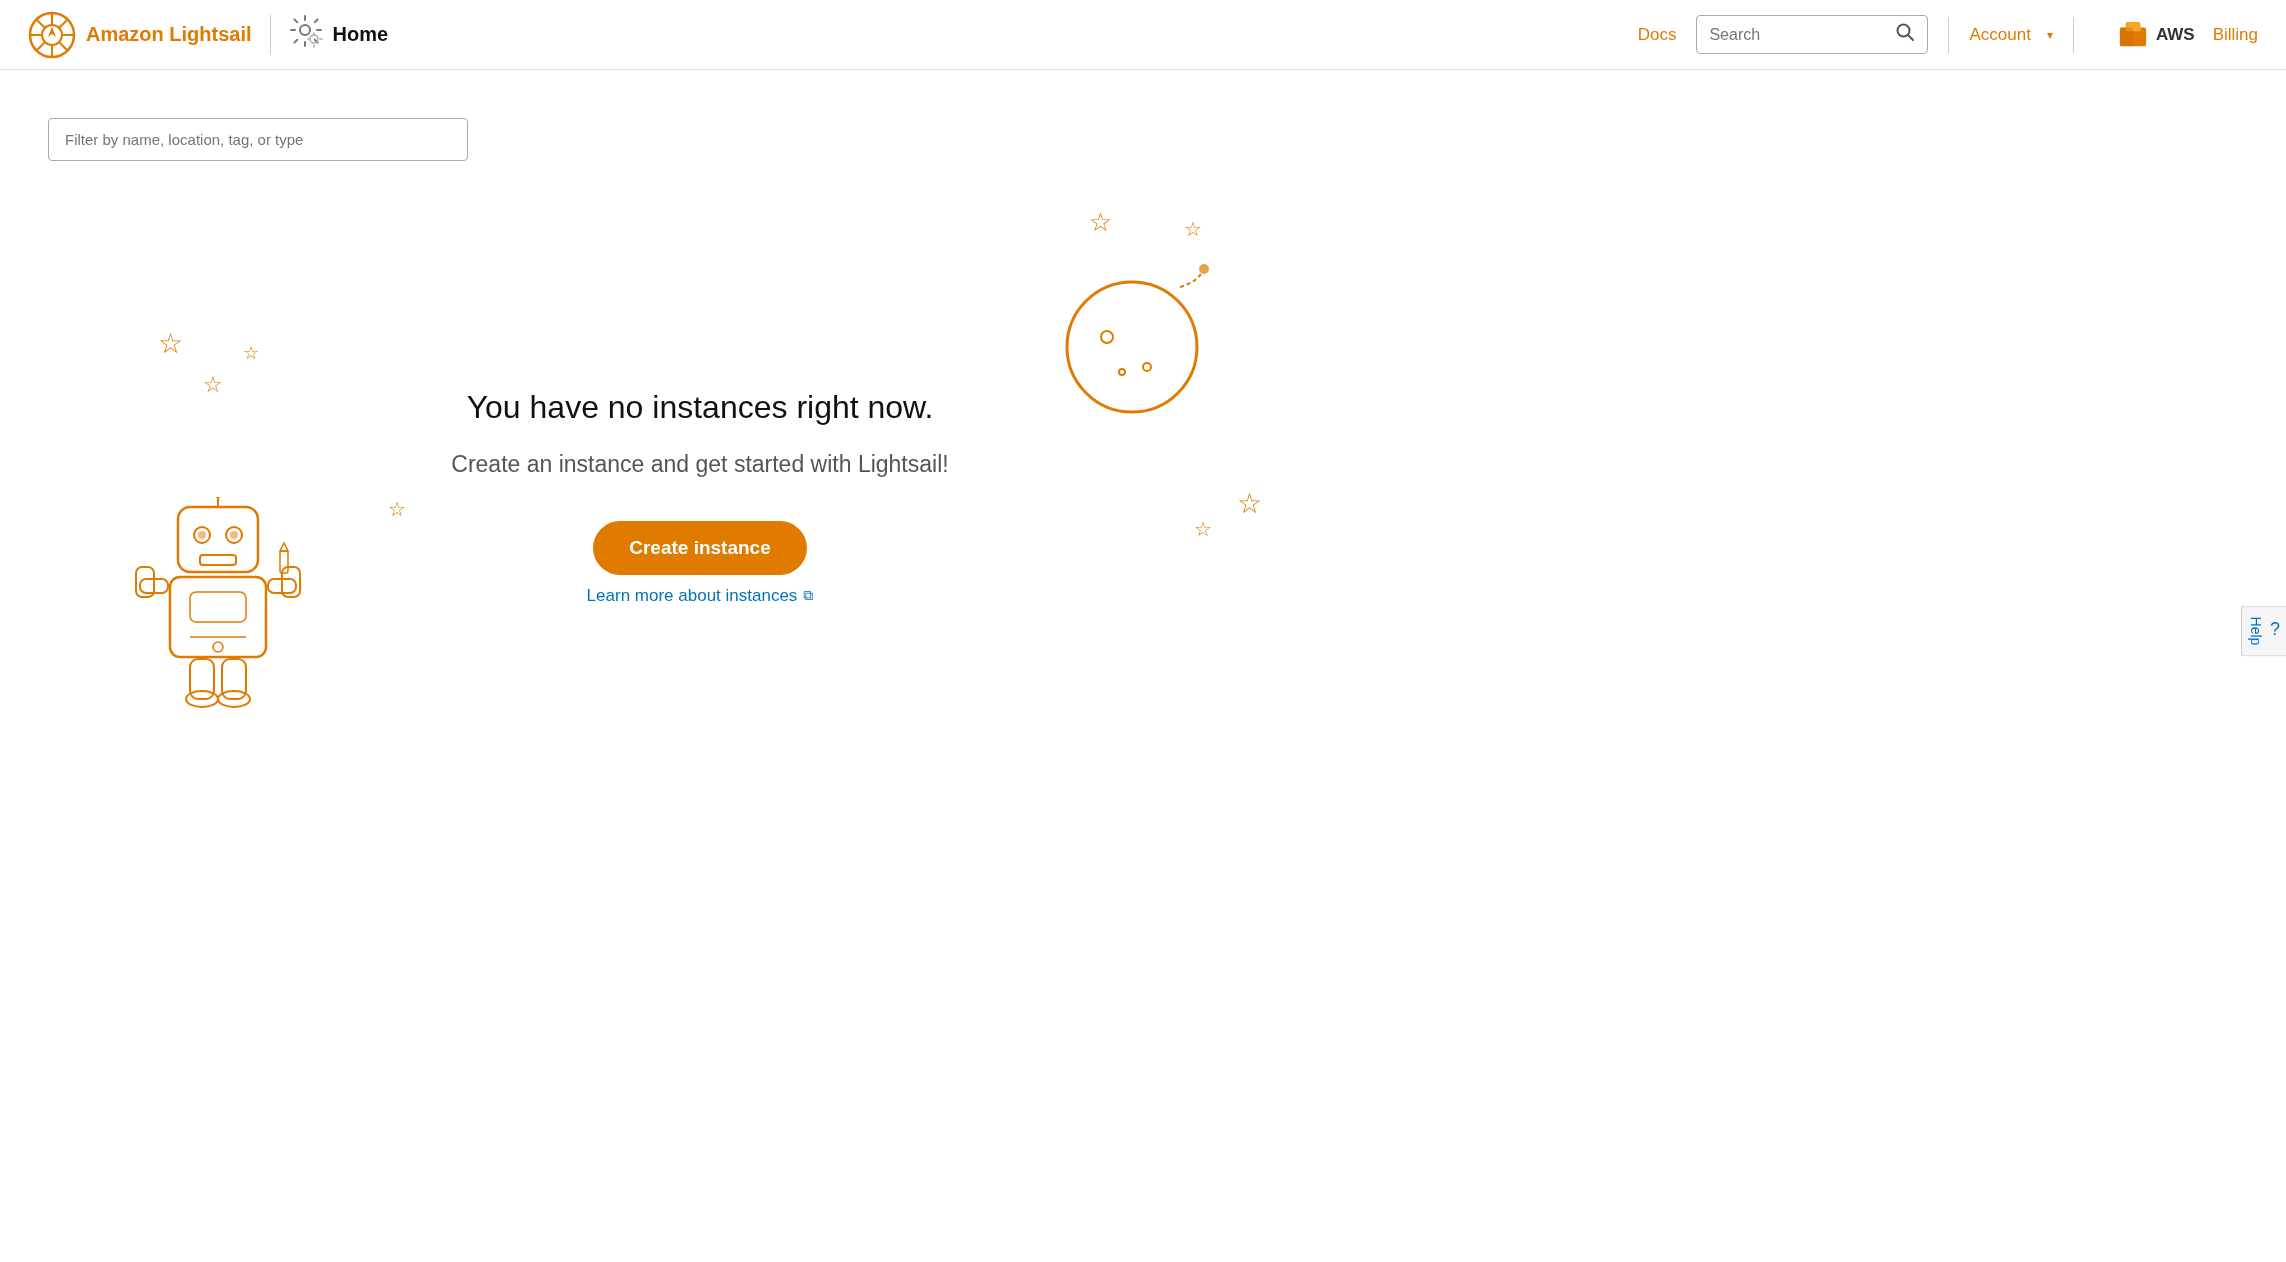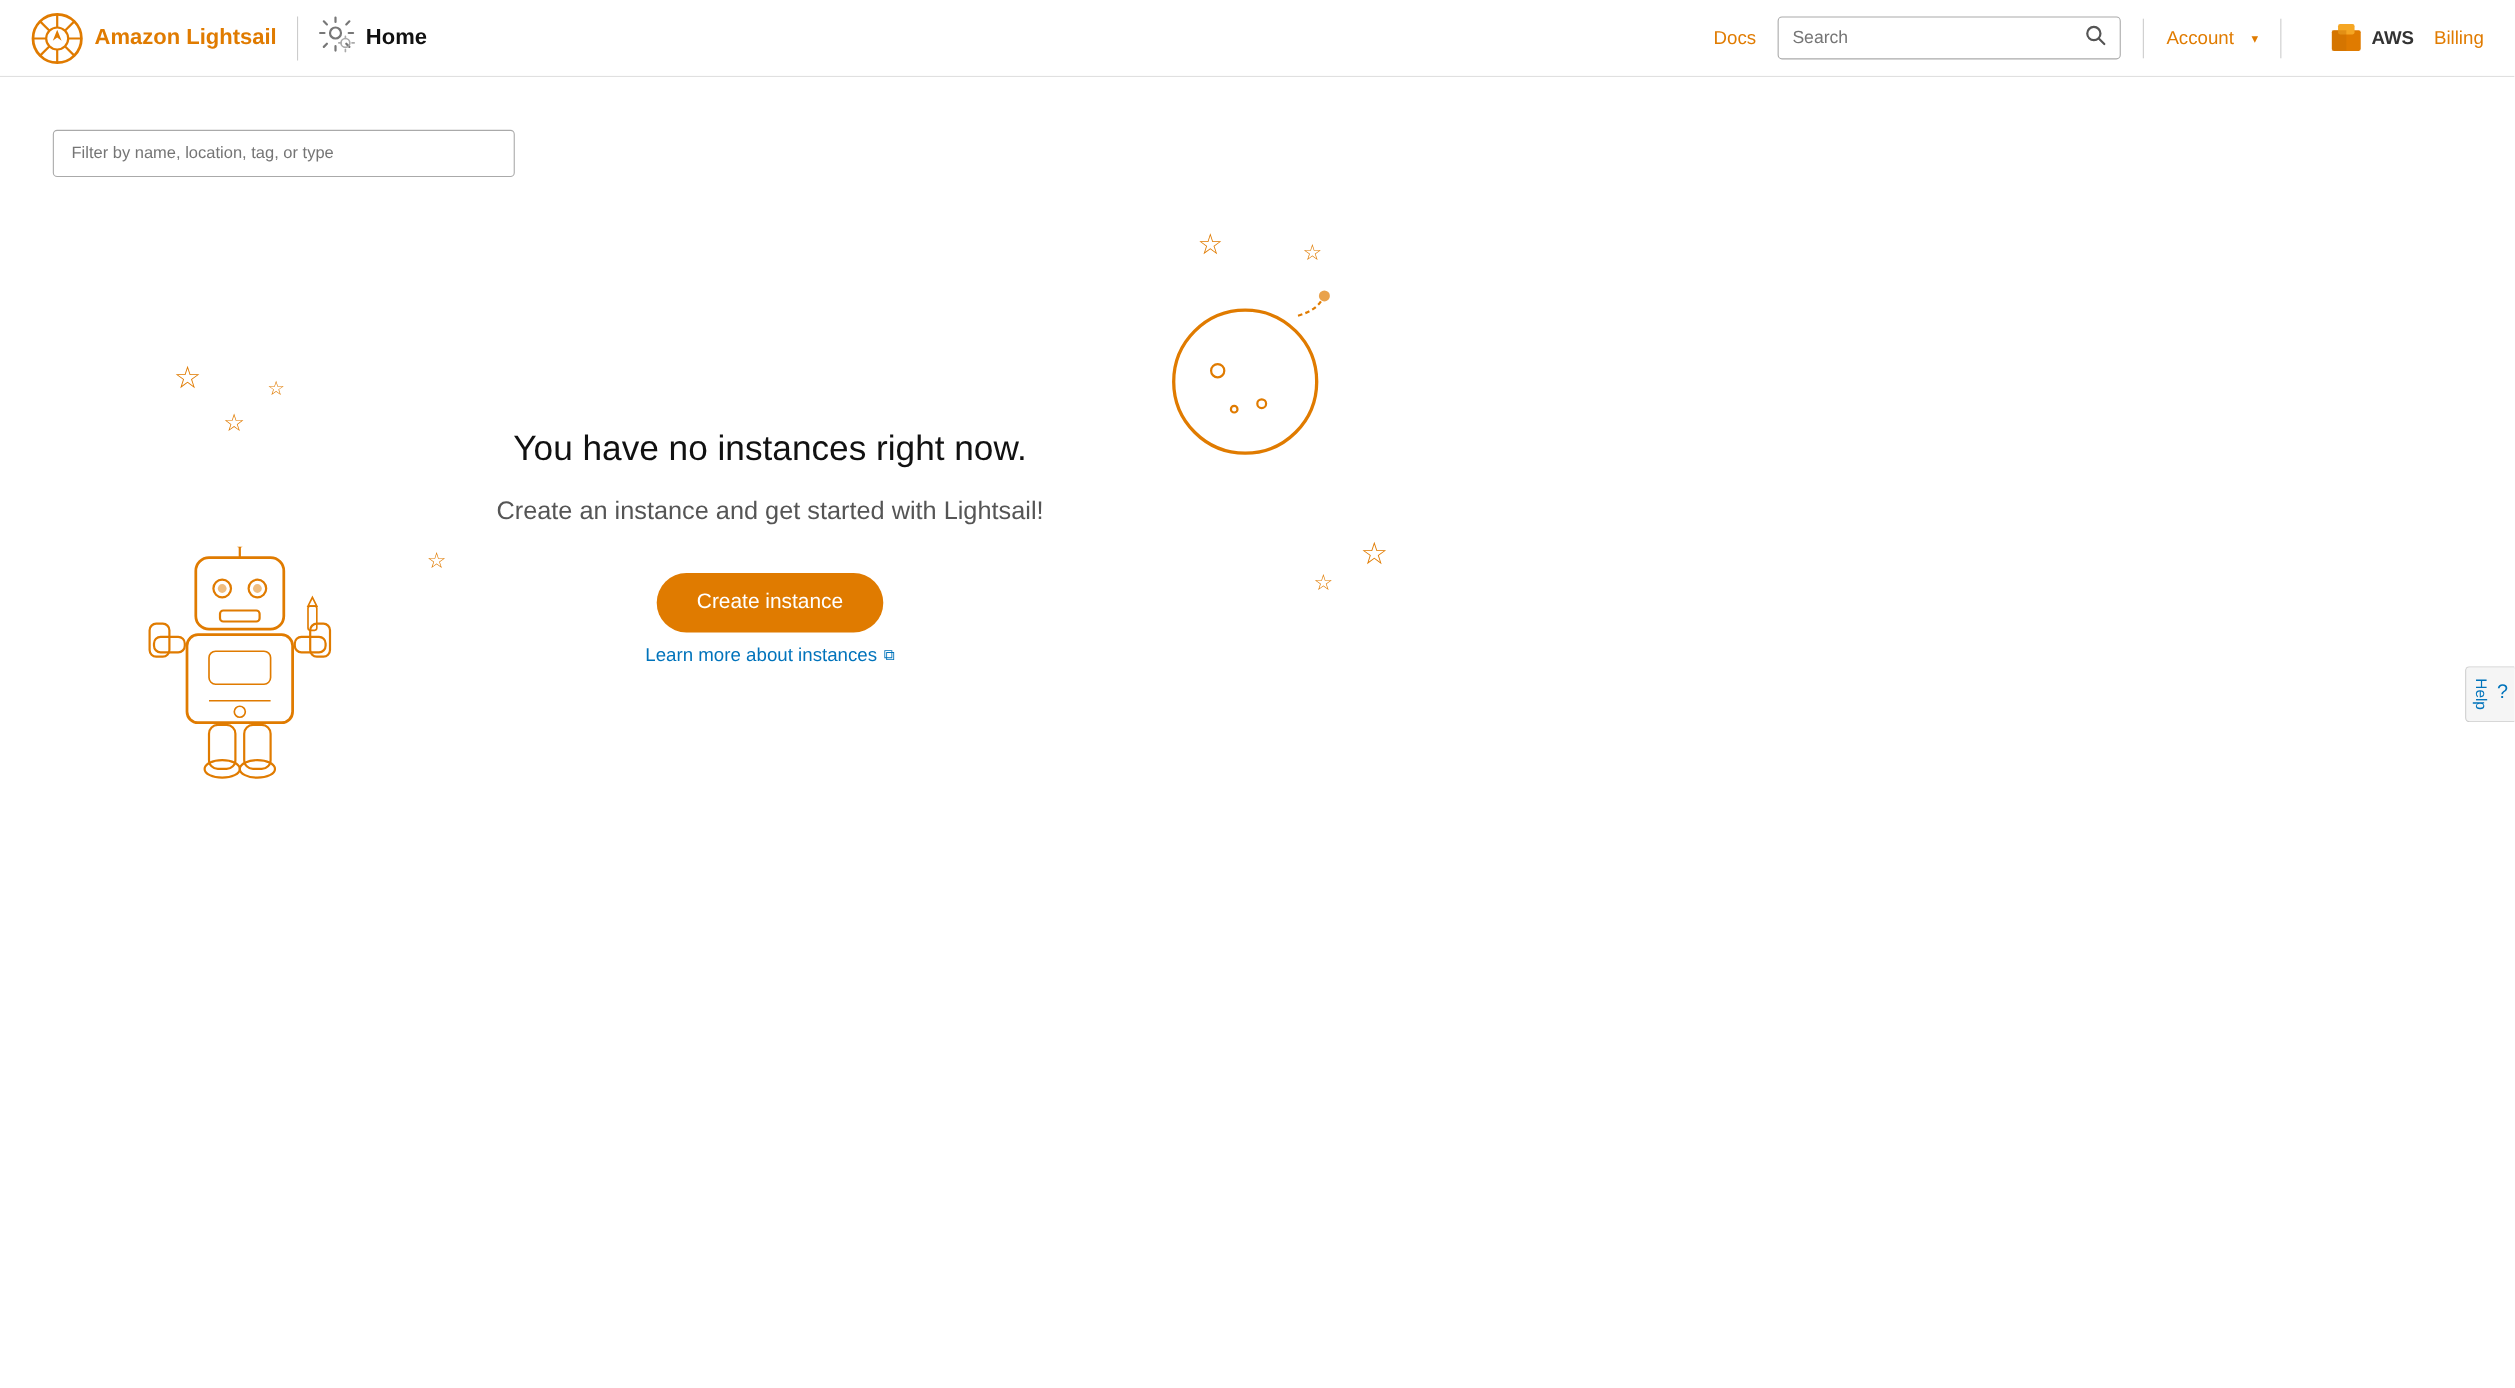--- a/index.html
+++ b/index.html
@@ -57,21 +57,21 @@
       text-decoration: none;
       margin-right: 20px;
       cursor: pointer;
     }
     .search-box {
       display: flex;
       align-items: center;
       border: 1px solid #aaa;
       border-radius: 4px;
       padding: 6px 12px;
-      width: 312px;
+      width: 232px;
       background: #fff;
     }
     .search-box input {
       border: none;
       outline: none;
       font-size: 16px;
       width: 100%;
       background: transparent;
       color: #333;
     }
@@ -230,21 +230,21 @@
       text-align: center;
       margin-bottom: 32px;
     }
     .create-btn {
       background: #e07b00;
       color: #fff;
       border: none;
       border-radius: 28px;
       padding: 16px 36px;
       font-size: 19px;
-      font-weight: 400;
+      font-weight: 700;
       cursor: pointer;
       transition: background 0.15s;
       text-align: center;
     }
     .learn-link {
       color: #0073bb;
       font-size: 17px;
       text-decoration: none;
       display: flex;
       align-items: center;

